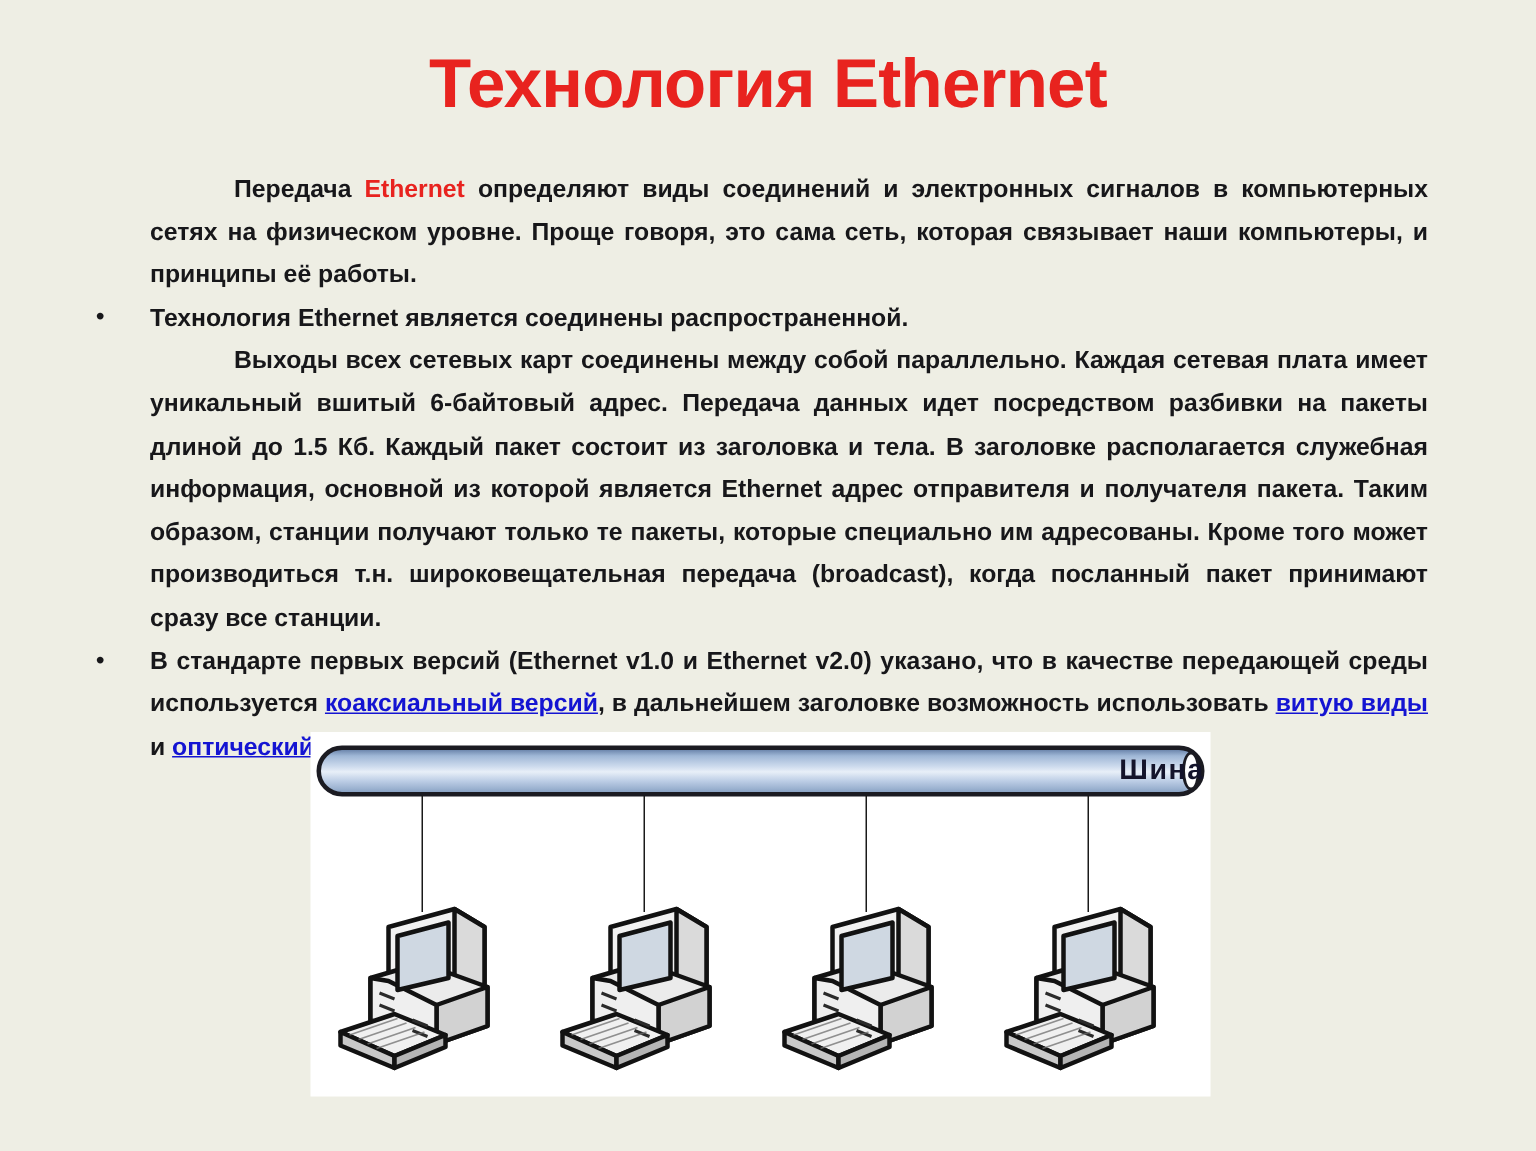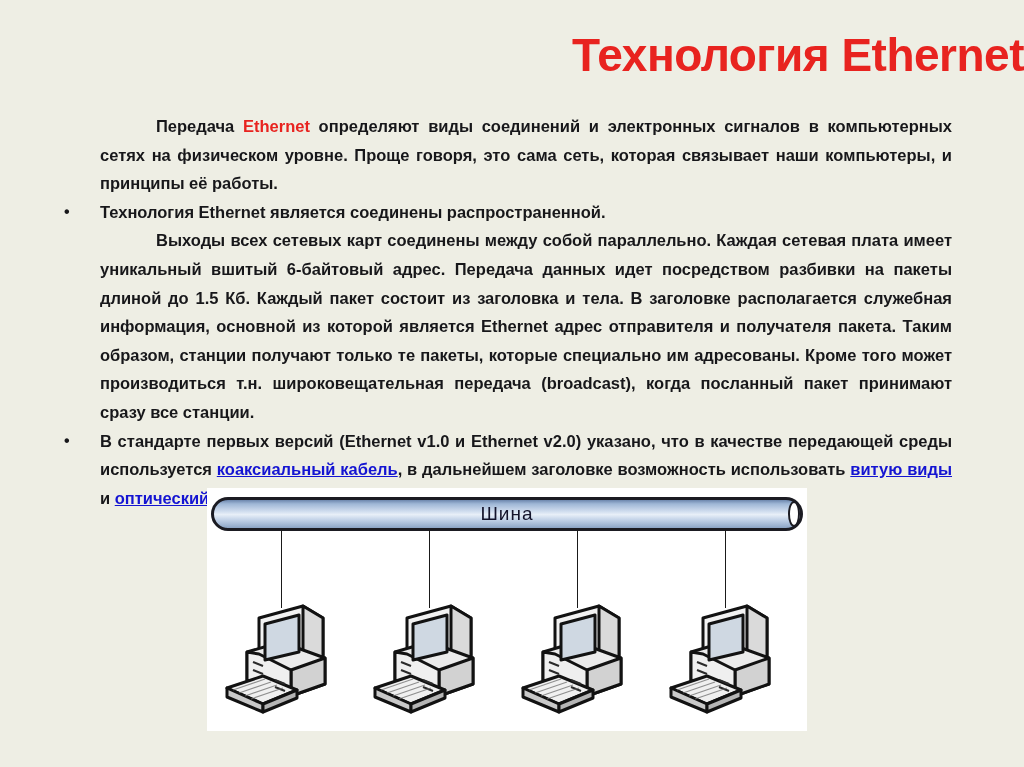--- a/index.html
+++ b/index.html
@@ -22,21 +22,21 @@
     height: 767px;
     background: #eeeee4;
   }
 
   
   .title {
     position: absolute;
     left: 0;
     top: 28px;
     width: 1024px;
-    text-align: right;
+    text-align: center;
     font-size: 46px;
     font-weight: bold;
     color: #e8231f;
     letter-spacing: -0.5px;
     font-family: "Liberation Sans", sans-serif;
   }
 
   
   .body-text {
     position: absolute;
@@ -126,23 +126,23 @@
     border: 2px solid #1b1b22;
     box-sizing: border-box;
   }
 
   .bus-label {
     position: absolute;
     left: 0; top: 0;
     width: 592px;
     height: 24px;
     line-height: 34px;
-    text-align: center;
+    text-align: right;
     font-size: 19px;
-    font-weight: normal;
+    font-weight: bold;
     color: #14142b;
     font-family: "Liberation Sans", sans-serif;
     letter-spacing: 1px;
   }
 
   .drop {
     position: absolute;
     top: 42px;
     width: 0;
     border-left: 1.6px solid #1a1a1a;
@@ -175,21 +175,21 @@
       <span class="bullet">•</span>
       <span class="ptext">Технология  Ethernet  является соединены распространенной.</span>
     </div>
 
     <div class="para indent">
       <span class="ptext">Выходы всех сетевых карт соединены между собой параллельно. Каждая сетевая плата имеет уникальный вшитый 6-байтовый адрес. Передача данных идет посредством разбивки на пакеты длиной до 1.5 Кб. Каждый пакет состоит из заголовка и тела. В заголовке располагается служебная информация, основной из которой является Ethernet адрес отправителя и получателя пакета. Таким образом, станции получают только те пакеты, которые специально им адресованы. Кроме того может производиться т.н. широковещательная передача (broadcast), когда посланный пакет принимают сразу все станции.</span>
     </div>
 
     <div class="para">
       <span class="bullet">•</span>
-      <span class="ptext"><span> В стандарте первых версий (Ethernet v1.0 и Ethernet v2.0) указано, что в качестве передающей среды используется </span><span class="lnk">коаксиальный кабель</span><span>, в дальнейшем заголовке возможность использовать </span><span class="lnk">витую виды</span><span> и </span><span class="lnk">оптический кабель</span><span>.</span></span>
+      <span class="ptext"><span> В стандарте первых версий (Ethernet v1.0 и Ethernet v2.0) указано, что в качестве передающей среды используется </span><span class="lnk">коаксиальный версий</span><span>, в дальнейшем заголовке возможность использовать </span><span class="lnk">витую виды</span><span> и </span><span class="lnk">оптический кабель</span><span>.</span></span>
     </div>
 
   </div>
 
   <div class="diagram">
 
     <div class="bus-wrap">
       <div class="bus"></div>
       <div class="bus-cap"></div>
       <div class="bus-label">Шина</div>

